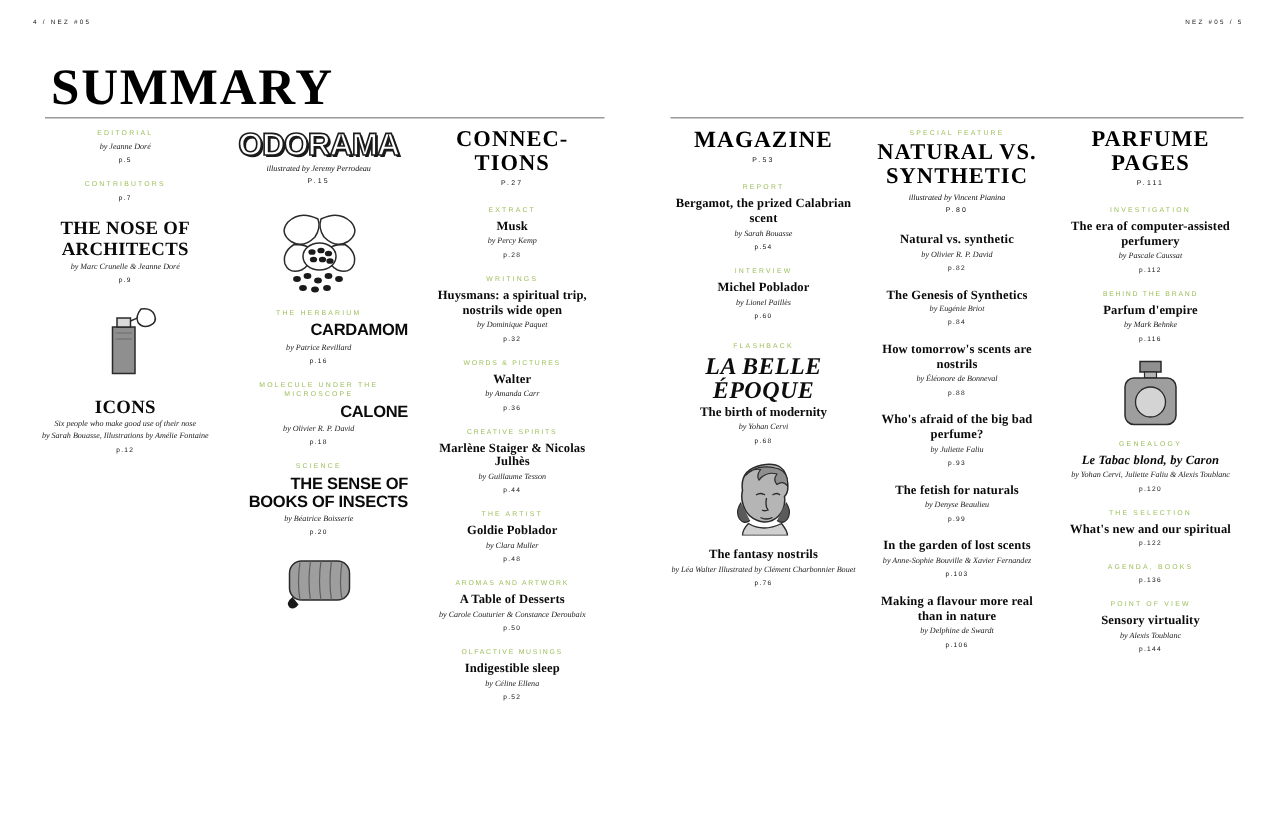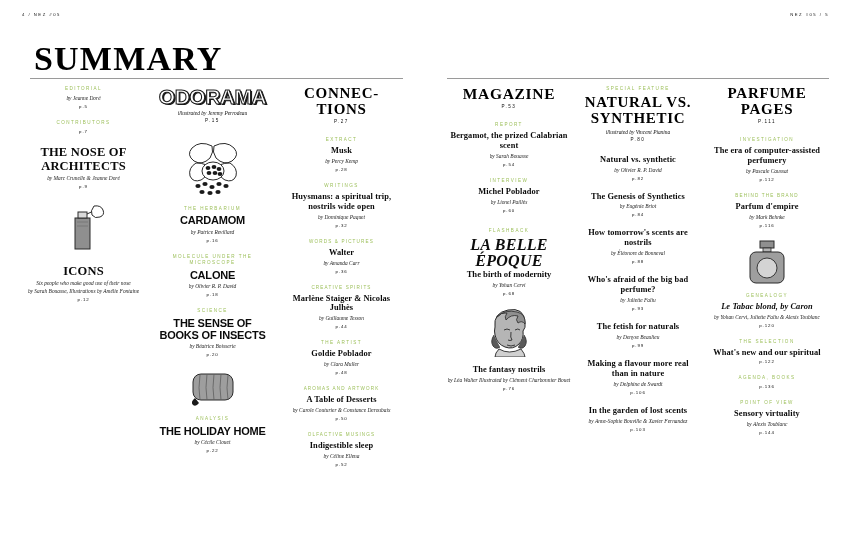--- a/index.html
+++ b/index.html
@@ -103,20 +103,21 @@
     font-size: 12.5px;
     line-height: 1.12;
     letter-spacing: 0.2px;
   }
   .title.sans {
     font-family: "Liberation Sans", sans-serif;
     font-weight: 700;
     font-size: 11px;
     letter-spacing: -0.2px;
     line-height: 1.1;
+    text-align: right;
   }
   .subtitle {
     font-family: "Liberation Serif", serif;
     font-weight: 700;
     font-size: 8.6px;
     line-height: 1.15;
     margin: 1px 0 0 0;
   }
   .byline {
     font-family: "Liberation Serif", serif;
@@ -310,26 +311,20 @@
               <path d="M17 7 q-2 13 0 25"></path>
               <path d="M24 6 q-2 14 0 26"></path>
               <path d="M31 6 q-2 14 0 26"></path>
               <path d="M38 6 q-2 14 0 26"></path>
               <path d="M45 7 q-2 13 0 25"></path>
             </g>
             <path d="M12 30 q-5 4 -2 7 q3 2 6 -2 z" fill="#1a1a1a"></path>
           </svg>
         </div>
 
-        <div class="entry">
-          <div class="kicker">ANALYSIS</div>
-          <div class="title sans">THE HOLIDAY HOME</div>
-          <div class="byline">by Cécile Clouet</div>
-          <div class="page-no">p.22</div>
-        </div>
 
       </div>
 
       <div class="col">
 
         <div class="sec-block">
           <div class="sec-head two">CONNEC- TIONS</div>
           <div class="sec-page">P.27</div>
         </div>
 
@@ -480,29 +475,29 @@
           <div class="page-no">p.93</div>
         </div>
 
         <div class="entry">
           <div class="title">The fetish for naturals</div>
           <div class="byline">by Denyse Beaulieu</div>
           <div class="page-no">p.99</div>
         </div>
 
         <div class="entry">
+          <div class="title">In the garden of lost scents</div>
+          <div class="byline">by Anne-Sophie Bouville &amp; Xavier Fernandez</div>
+          <div class="page-no">p.103</div>
+        </div>
+
+        <div class="entry">
           <div class="title">Making a flavour more real than in nature</div>
           <div class="byline">by Delphine de Swardt</div>
           <div class="page-no">p.106</div>
-        </div>
-
-        <div class="entry">
-          <div class="title">In the garden of lost scents</div>
-          <div class="byline">by Anne-Sophie Bouville &amp; Xavier Fernandez</div>
-          <div class="page-no">p.103</div>
         </div>
 
       </div>
 
       <div class="col">
 
         <div class="sec-block">
           <div class="sec-head two">PARFUME PAGES</div>
           <div class="sec-page">P.111</div>
         </div>

